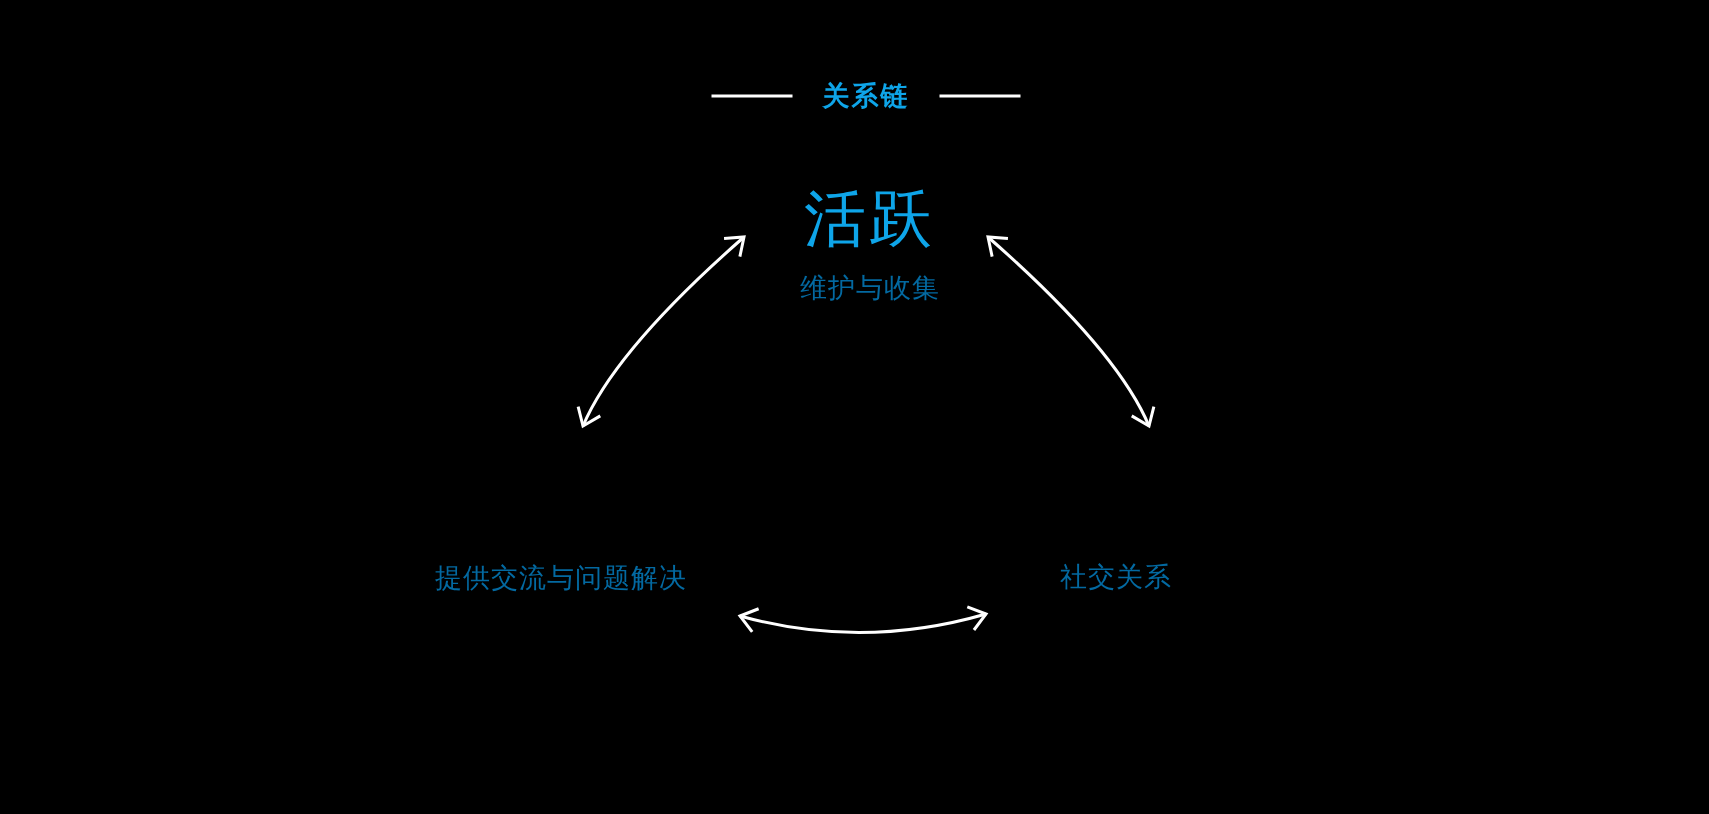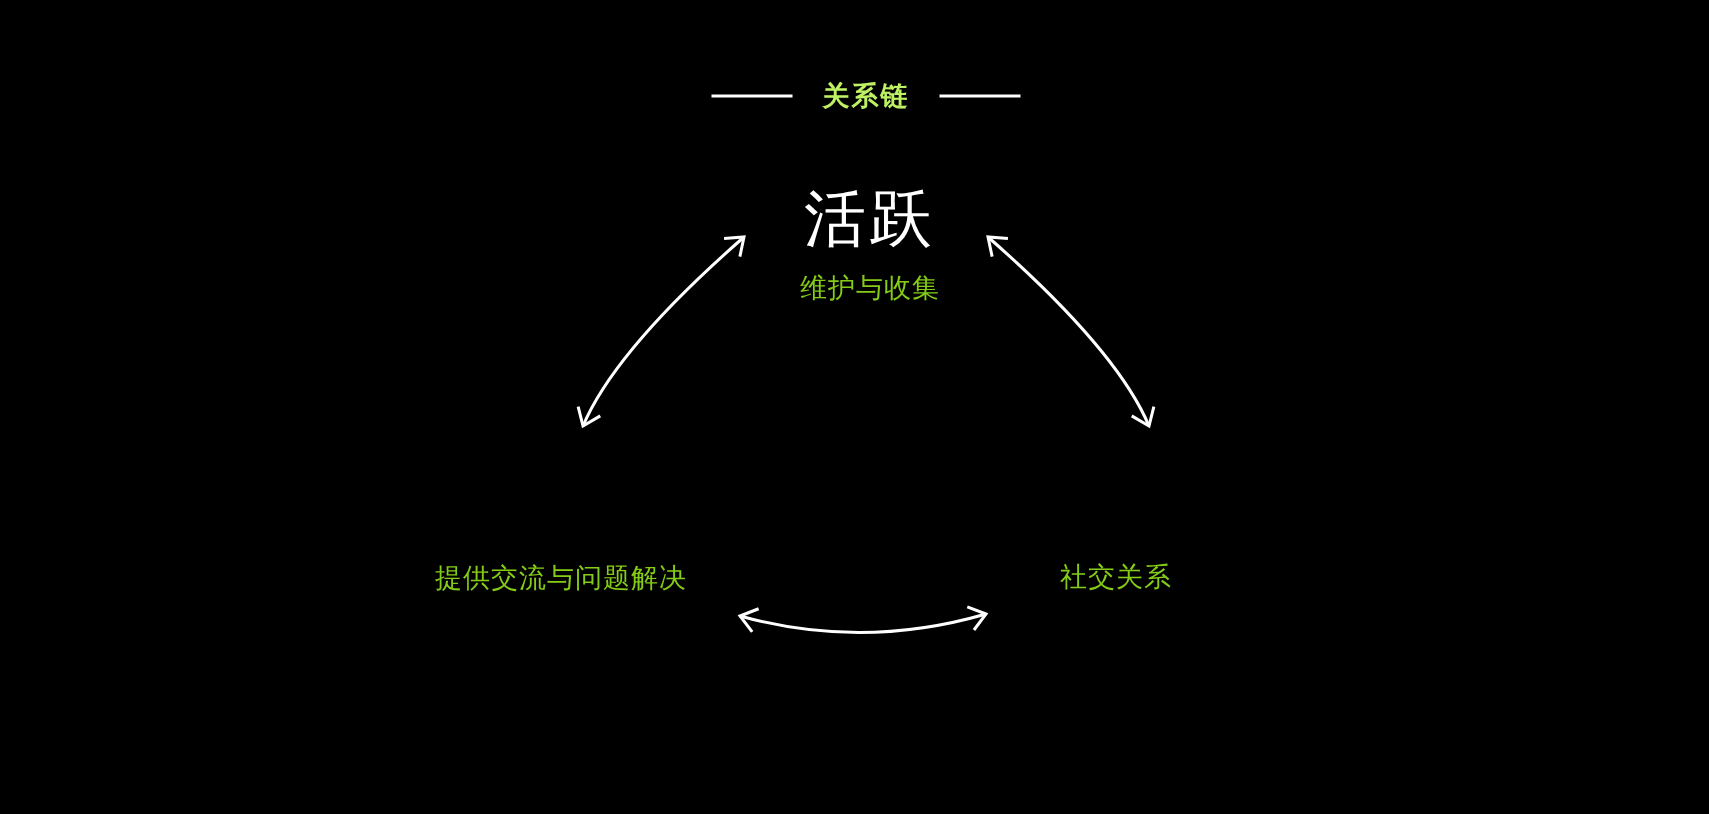--- a/index.html
+++ b/index.html
@@ -26,42 +26,42 @@
     align-items: center;
     gap: 30px;
     white-space: nowrap;
   }
   .section-label .rule {
     width: 81px;
     height: 3px;
     background: #FFFFFF;
   }
   .section-label .label-text {
-    color: #bef264;
+    color: #0ea5e9;
     font-size: 27px;
     font-weight: 600;
     letter-spacing: 2px;
     line-height: 1;
   }
 
   
   .node-title {
     position: absolute;
     transform: translate(-50%, -50%);
-    color: #ffffff;
+    color: #0ea5e9;
     font-size: 62px;
     font-weight: 500;
     letter-spacing: 4px;
     line-height: 1;
     white-space: nowrap;
   }
   .node-subtitle {
     position: absolute;
     transform: translate(-50%, -50%);
-    color: #84cc16;
+    color: #0369a1;
     font-size: 27px;
     font-weight: 400;
     letter-spacing: 1px;
     line-height: 1;
     white-space: nowrap;
   }
   .title-top    { left: 870px;  top: 219px; }
   .sub-top      { left: 870px;  top: 288px; }
   .title-left   { left: 555px;  top: 509px; }
   .sub-left     { left: 561px;  top: 578px; }

